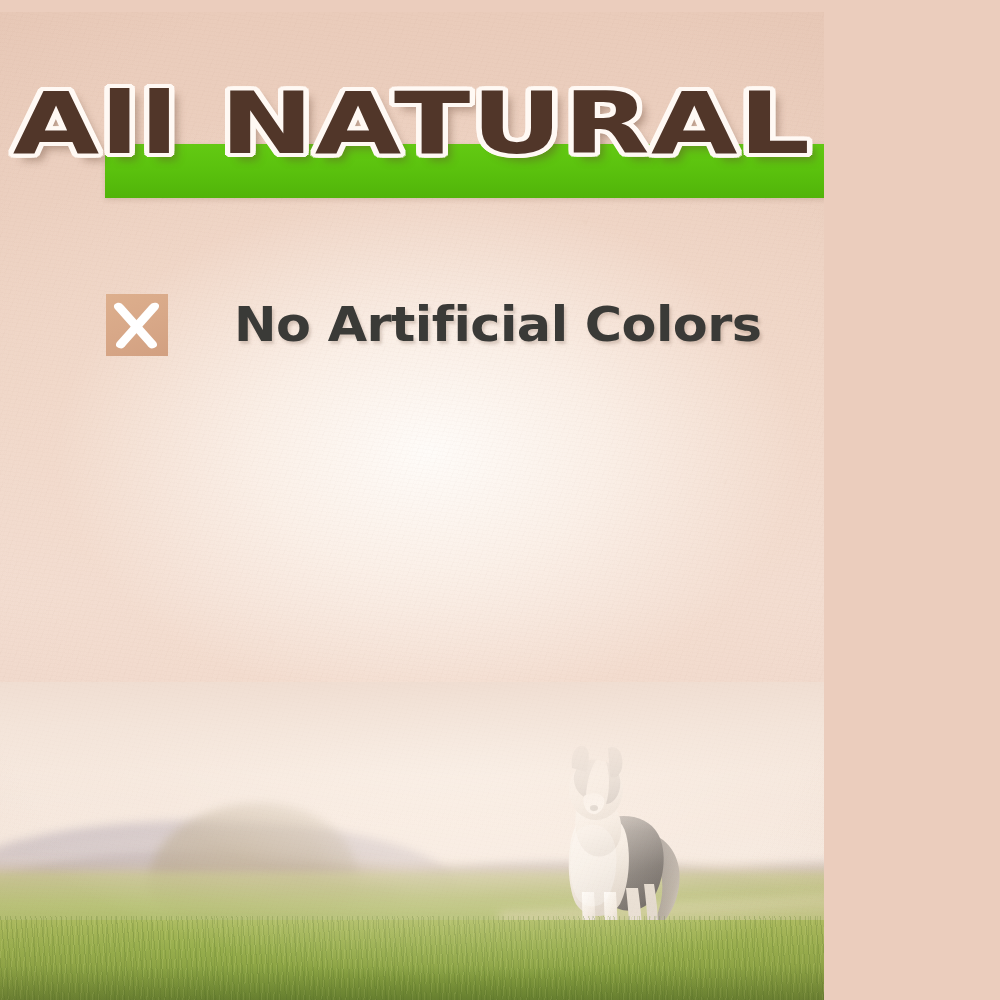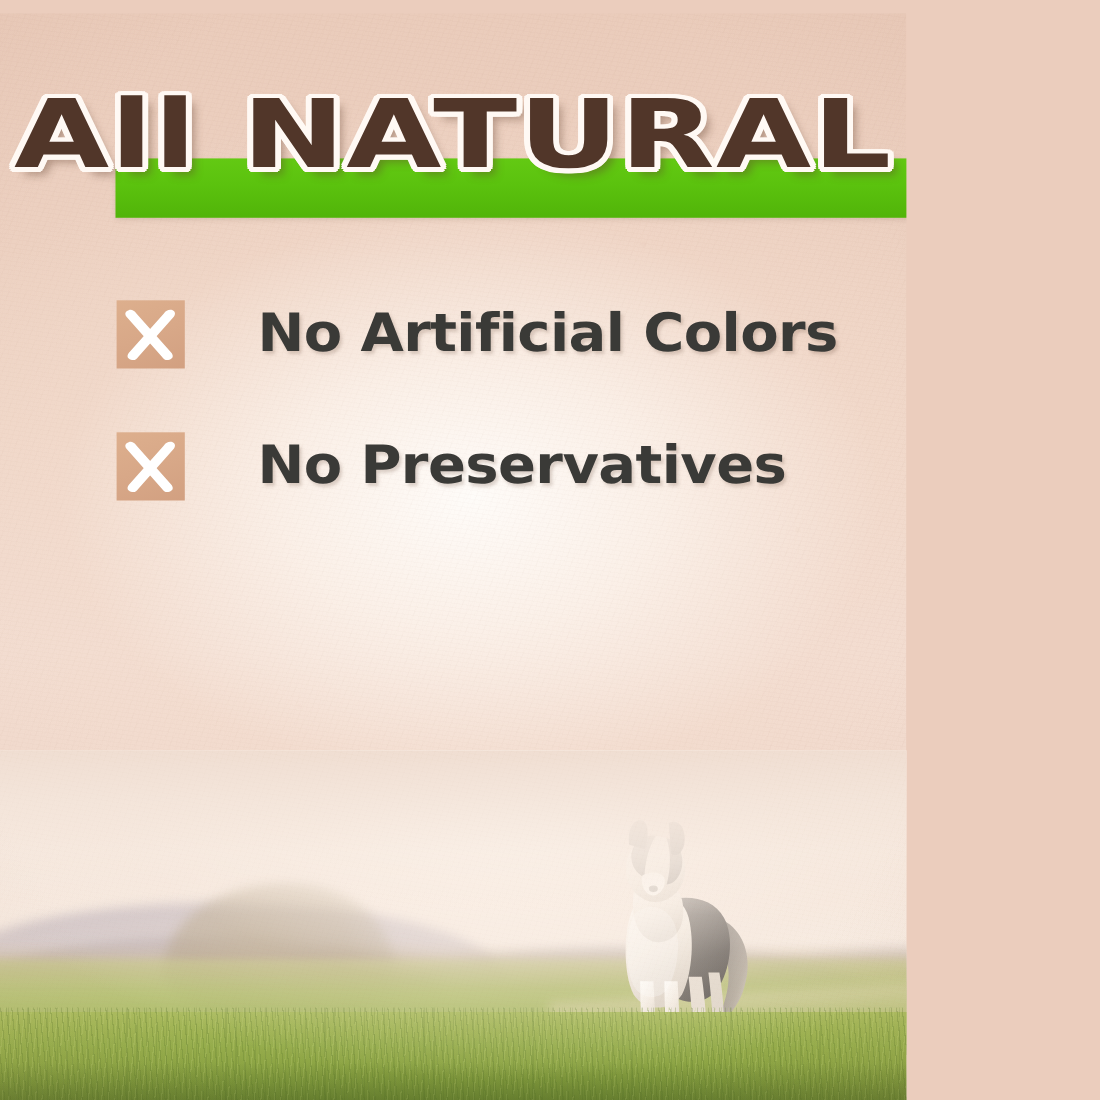--- a/index.html
+++ b/index.html
@@ -94,21 +94,21 @@
       -4px -2px 0 #FFF9F4, 4px -2px 0 #FFF9F4,
       -4px  2px 0 #FFF9F4, 4px  2px 0 #FFF9F4,
       -2px -4px 0 #FFF9F4, 2px -4px 0 #FFF9F4,
       -2px  4px 0 #FFF9F4, 2px  4px 0 #FFF9F4,
        6px 7px 7px rgba(95,62,44,0.40);
   }
 
   
   #claims-list {
     position:absolute;
-    left:106px; top:256px;
+    left:106px; top:277px;
     width:860px;
   }
 
   .claim-row {
     position:relative;
     height:120px;
   }
 
   .claim-checkbox {
     position:absolute;
@@ -443,26 +443,17 @@
       <span class="claim-checkbox">
         <svg viewBox="0 0 62 62" xmlns="http://www.w3.org/2000/svg">
           <path d="M11 9 C13 8 16 9 18 12 L50 48 C52 51 51 53 48 54 C45 55 43 54 41 51 L9 15 C7 12 8 10 11 9 Z" fill="#FFFFFF"></path>
           <path d="M51 9 C53 10 54 12 52 15 L20 51 C18 54 16 55 13 54 C10 53 9 51 11 48 L43 12 C45 9 48 8 51 9 Z" fill="#FFFFFF"></path>
         </svg>
       </span>
       <span class="claim-label">No Artificial Colors</span>
     </div>
 
 
-    <div class="claim-row">
-      <span class="claim-checkbox">
-        <svg viewBox="0 0 62 62" xmlns="http://www.w3.org/2000/svg">
-          <path d="M11 9 C13 8 16 9 18 12 L50 48 C52 51 51 53 48 54 C45 55 43 54 41 51 L9 15 C7 12 8 10 11 9 Z" fill="#FFFFFF"></path>
-          <path d="M51 9 C53 10 54 12 52 15 L20 51 C18 54 16 55 13 54 C10 53 9 51 11 48 L43 12 C45 9 48 8 51 9 Z" fill="#FFFFFF"></path>
-        </svg>
-      </span>
-      <span class="claim-label">No Preservatives</span>
-    </div>
 
 
   </div>
 
 </div>
 
 </body></html>

